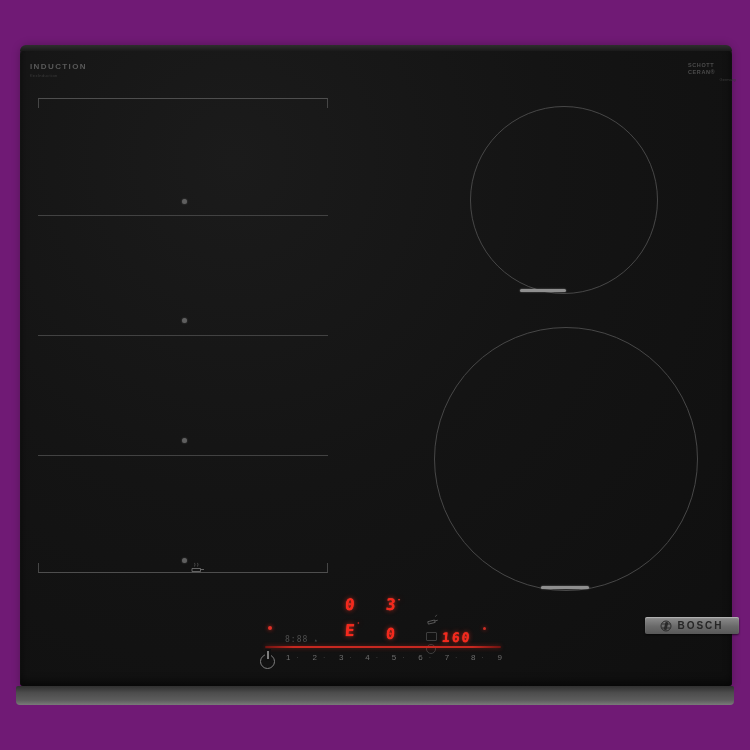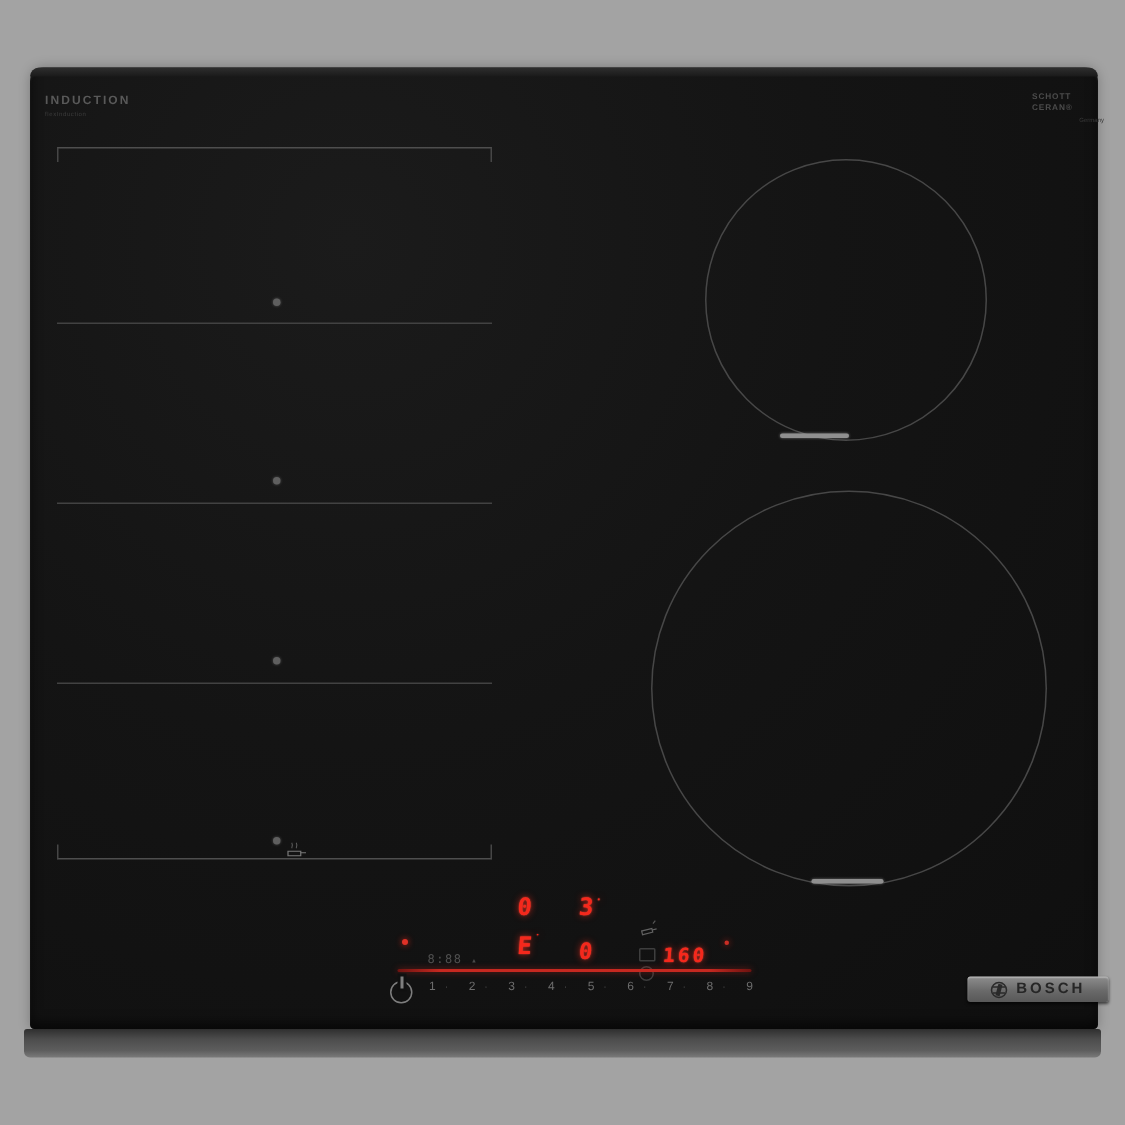--- a/index.html
+++ b/index.html
@@ -1,16 +1,16 @@
 <!DOCTYPE html>
 <html><head>
 <meta charset="utf-8">
 <style>
   html,body{margin:0;padding:0;background:#ffffff;}
-  .stage{position:relative;width:750px;height:750px;background:#a3a3a3;overflow:hidden;
+  .stage{position:relative;width:750px;height:750px;background:#701a75;overflow:hidden;
          font-family:"Liberation Sans",sans-serif;}
 
   
   .glass{position:absolute;left:20px;top:45px;width:712px;height:641px;
          background:radial-gradient(ellipse at 30% 18%, #1b1b1b 0%, #141414 45%, #0f0f0f 100%);
          border-radius:9px 9px 3px 3px;
          box-shadow:0 0 8px rgba(0,0,0,.25), inset 0 2px 2px rgba(255,255,255,.07),
                     inset 0 -4px 8px rgba(0,0,0,.6);}
   .glass::before{content:"";position:absolute;left:0;top:0;right:0;height:6px;
          background:linear-gradient(180deg,#2e2e2e,#1a1a1a);border-radius:9px 9px 0 0;}
@@ -77,21 +77,21 @@
   .power-icon{position:absolute;left:240px;top:609px;width:13px;height:13px;
       border:1px solid #7e7e7e;border-radius:50%;}
   .power-icon i{position:absolute;left:50%;top:-4px;transform:translateX(-50%);
       width:2px;height:8px;background:#7e7e7e;box-shadow:0 0 0 2px #101010;}
   .levels{position:absolute;left:266px;top:608px;width:216px;display:flex;
       justify-content:space-between;align-items:center;}
   .lvl{font-size:8px;color:#6d6d6d;font-family:"Liberation Sans",sans-serif;}
   .lvl:not(:last-child)::after{content:"\00B7";color:#454545;font-size:7px;margin-left:6px;}
 
   
-  .bosch-plate{position:absolute;left:625px;top:606px;width:94px;height:17px;
+  .bosch-plate{position:absolute;left:625px;top:572px;width:94px;height:17px;
       background:linear-gradient(180deg,#8e8e8e,#6a6a6a 55%,#585858);
       border-radius:2px;display:flex;align-items:center;justify-content:center;gap:5px;
       box-shadow:inset 0 1px 1px rgba(255,255,255,.35), 0 1px 2px rgba(0,0,0,.6);}
   .bosch-text{font-size:10px;font-weight:bold;letter-spacing:2px;color:#262626;}
 </style>
 </head>
 <body>
 
 <div class="stage">
 

